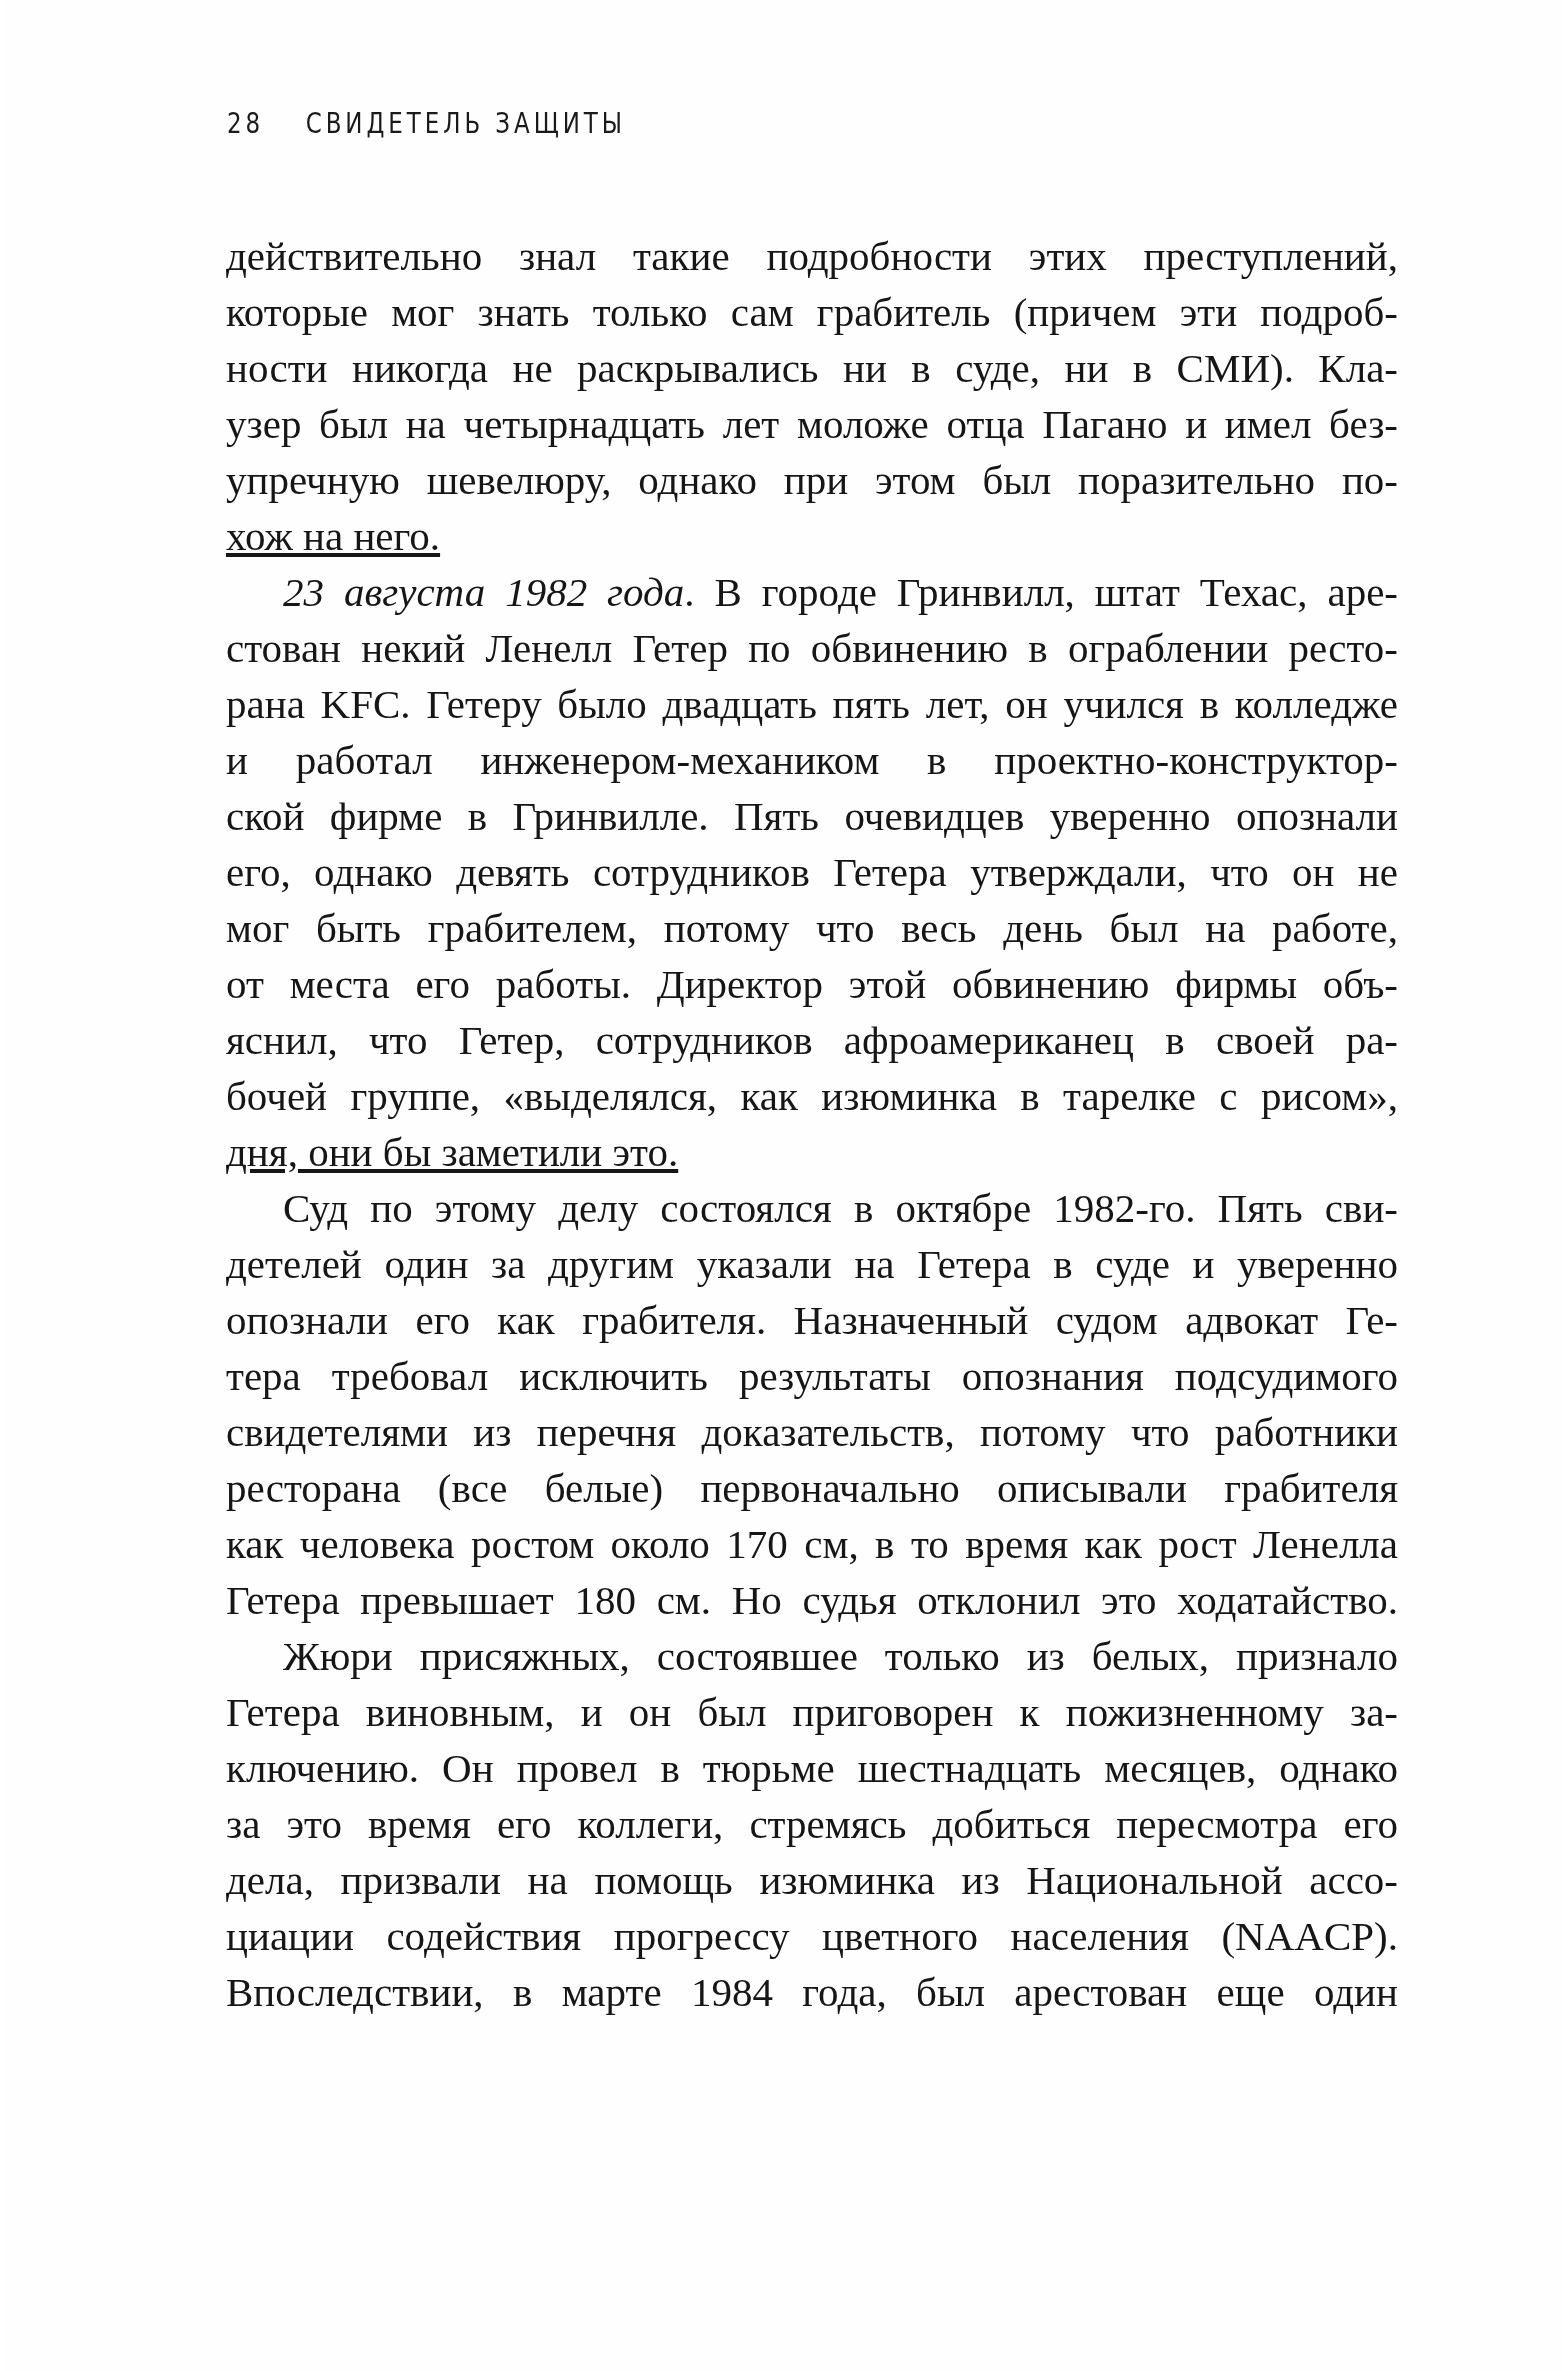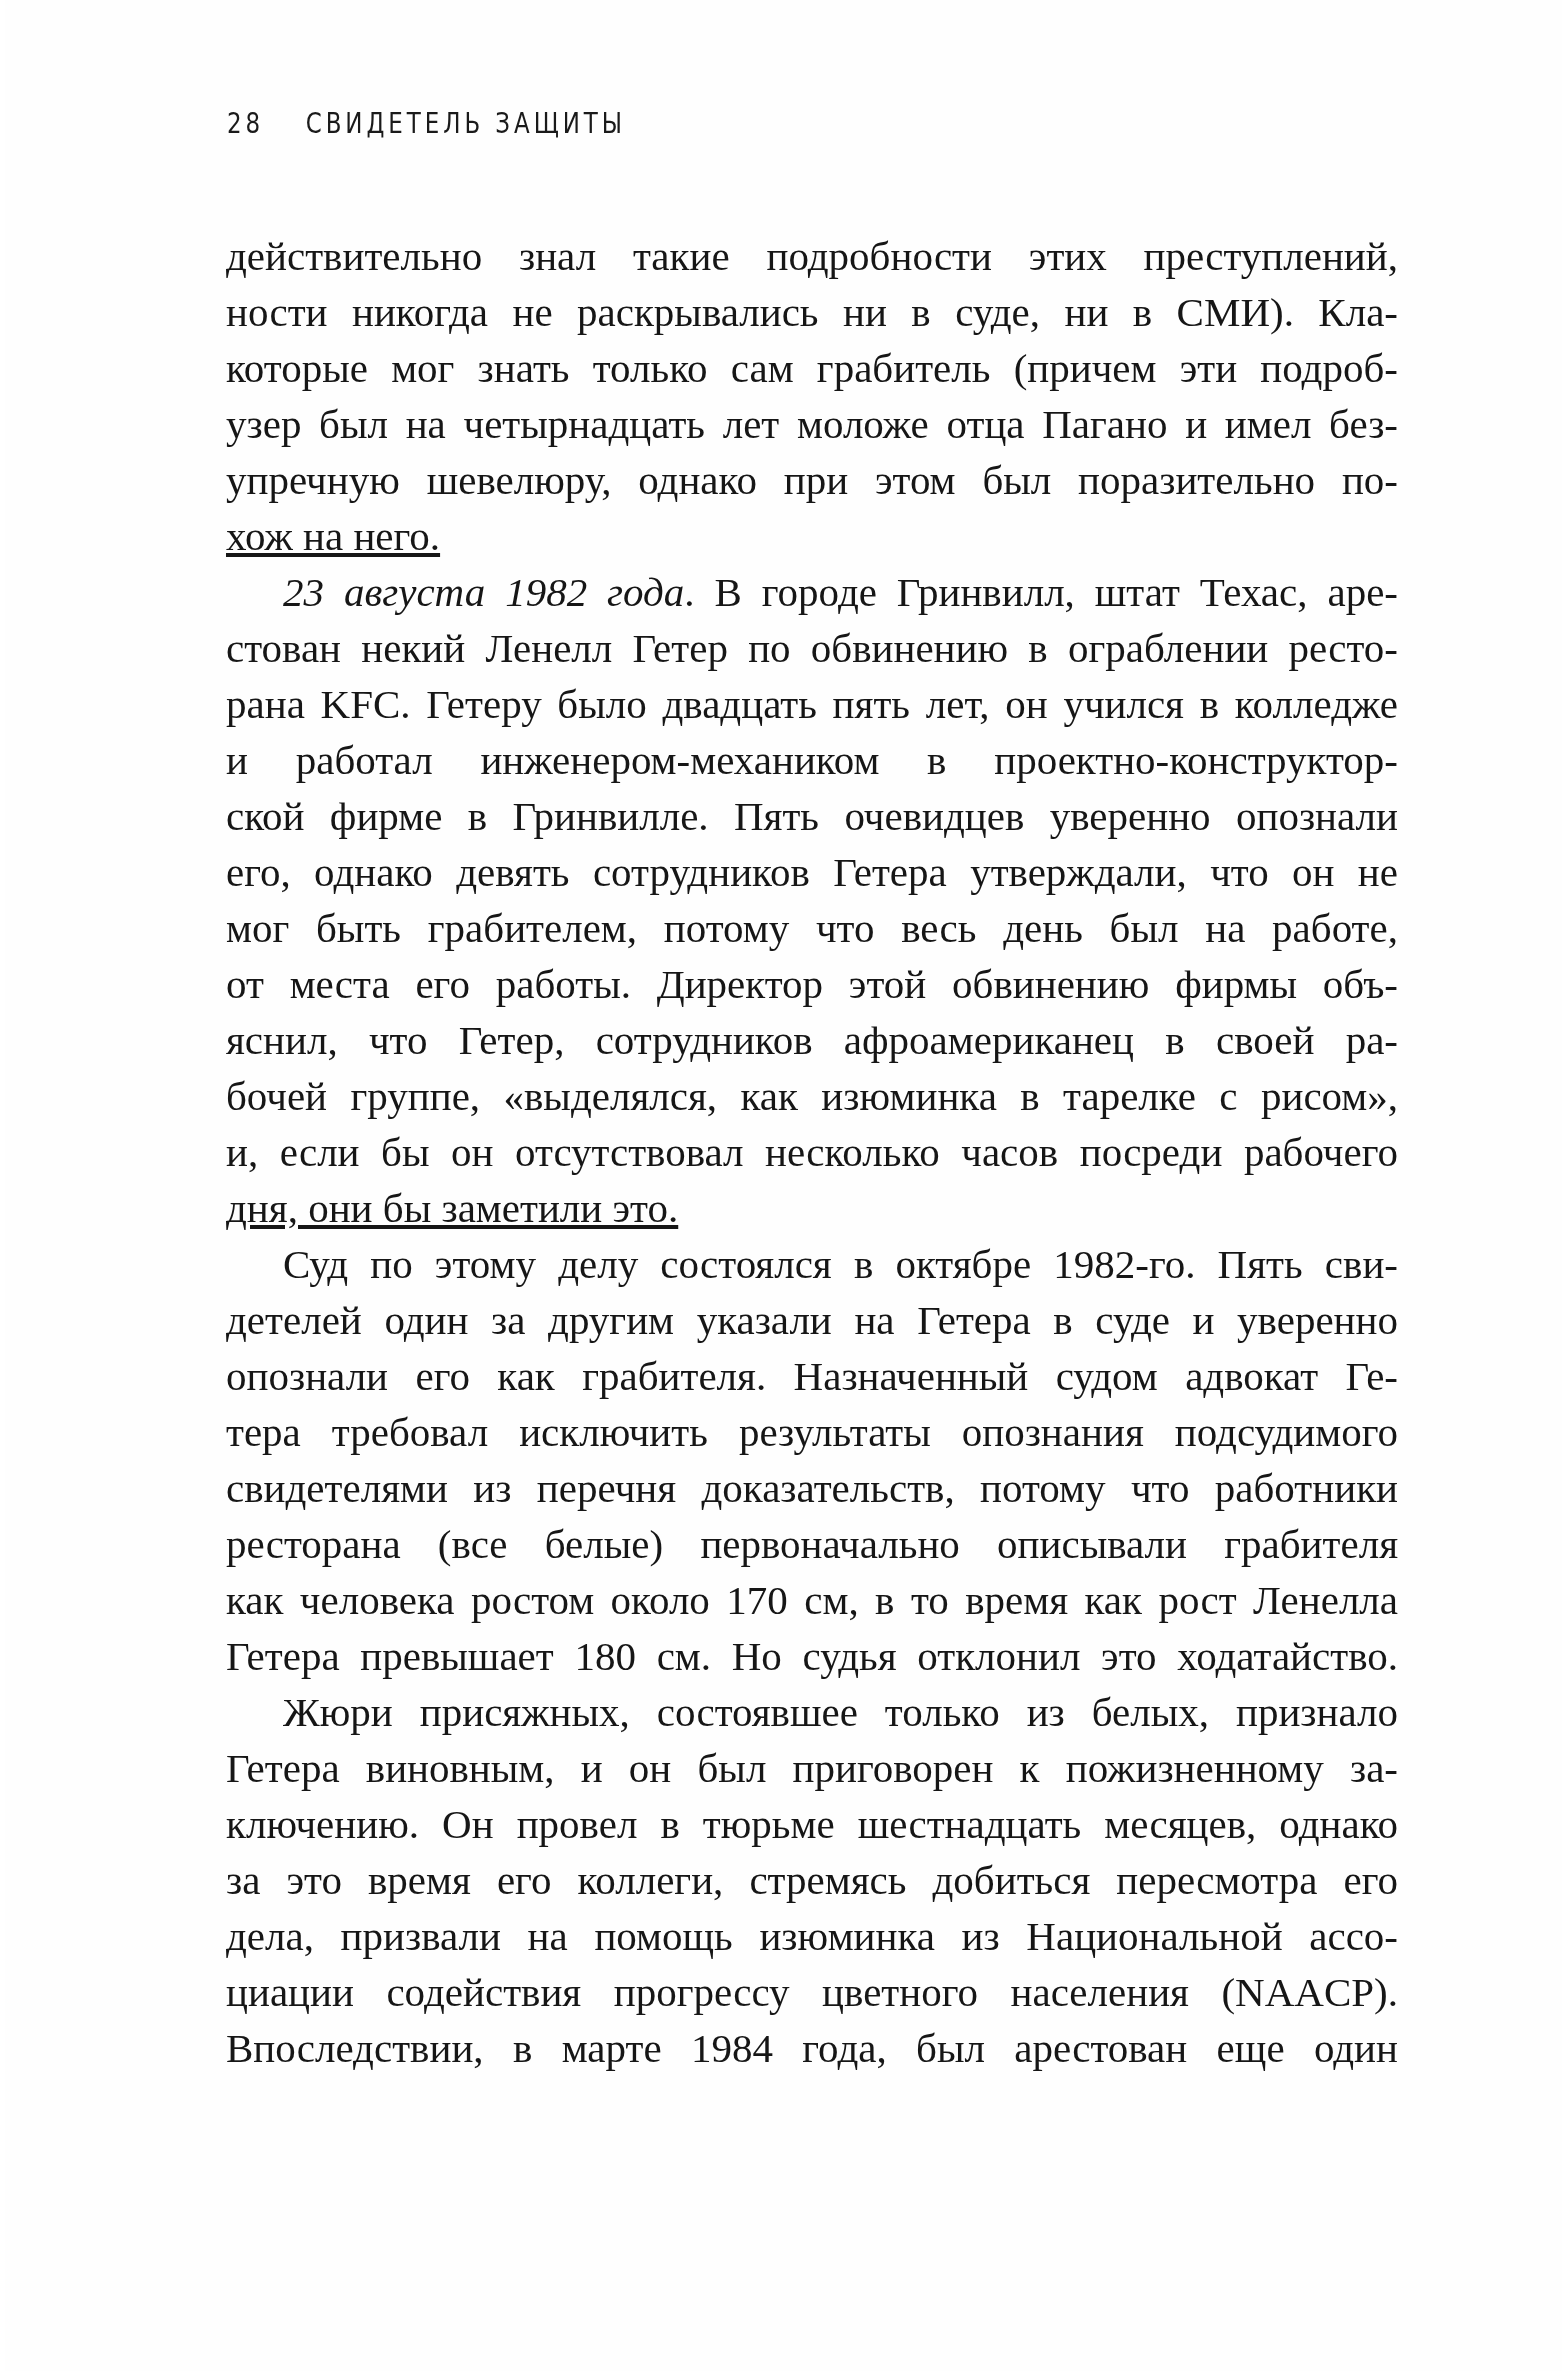--- a/index.html
+++ b/index.html
@@ -28,39 +28,38 @@
 
 <div class="page">
   <div class="running-head">
     <span class="pno">28</span><span>СВИДЕТЕЛЬ ЗАЩИТЫ</span>
   </div>
 
   <div class="body-text">
 
     <div>
       <span class="line">действительно знал такие подробности этих преступлений,</span>
+      <span class="line">которые мог знать только сам грабитель (причем эти подроб-</span>
       <span class="line">ности никогда не раскрывались ни в суде, ни в СМИ). Кла-</span>
-      <span class="line">которые мог знать только сам грабитель (причем эти подроб-</span>
       <span class="line">узер был на четырнадцать лет моложе отца Пагано и имел без-</span>
       <span class="line">упречную шевелюру, однако при этом был поразительно по-</span>
       <span class="line last">хож на него.</span>
     </div>
 
     <div>
       <span class="line indent"><span class="it">23 августа 1982 года</span><span>. В городе Гринвилл, штат Техас, аре-</span></span>
       <span class="line">стован некий Ленелл Гетер по обвинению в ограблении ресто-</span>
       <span class="line">рана KFC. Гетеру было двадцать пять лет, он учился в колледже</span>
       <span class="line">и работал инженером-механиком в проектно-конструктор-</span>
       <span class="line">ской фирме в Гринвилле. Пять очевидцев уверенно опознали</span>
       <span class="line">его, однако девять сотрудников Гетера утверждали, что он не</span>
       <span class="line">мог быть грабителем, потому что весь день был на работе,</span>
       <span class="line">от места его работы. Директор этой обвинению фирмы объ-</span>
       <span class="line">яснил, что Гетер, сотрудников афроамериканец в своей ра-</span>
       <span class="line">бочей группе, «выделялся, как изюминка в тарелке с рисом»,</span>
-      <span class="line">и, если бы он отсутствовал несколько часов посреди рабочего</span>
       <span class="line last">дня, они бы заметили это.</span>
     </div>
 
     <div>
       <span class="line indent">Суд по этому делу состоялся в октябре 1982-го. Пять сви-</span>
       <span class="line">детелей один за другим указали на Гетера в суде и уверенно</span>
       <span class="line">опознали его как грабителя. Назначенный судом адвокат Ге-</span>
       <span class="line">тера требовал исключить результаты опознания подсудимого</span>
       <span class="line">свидетелями из перечня доказательств, потому что работники</span>
       <span class="line">ресторана (все белые) первоначально описывали грабителя</span>

